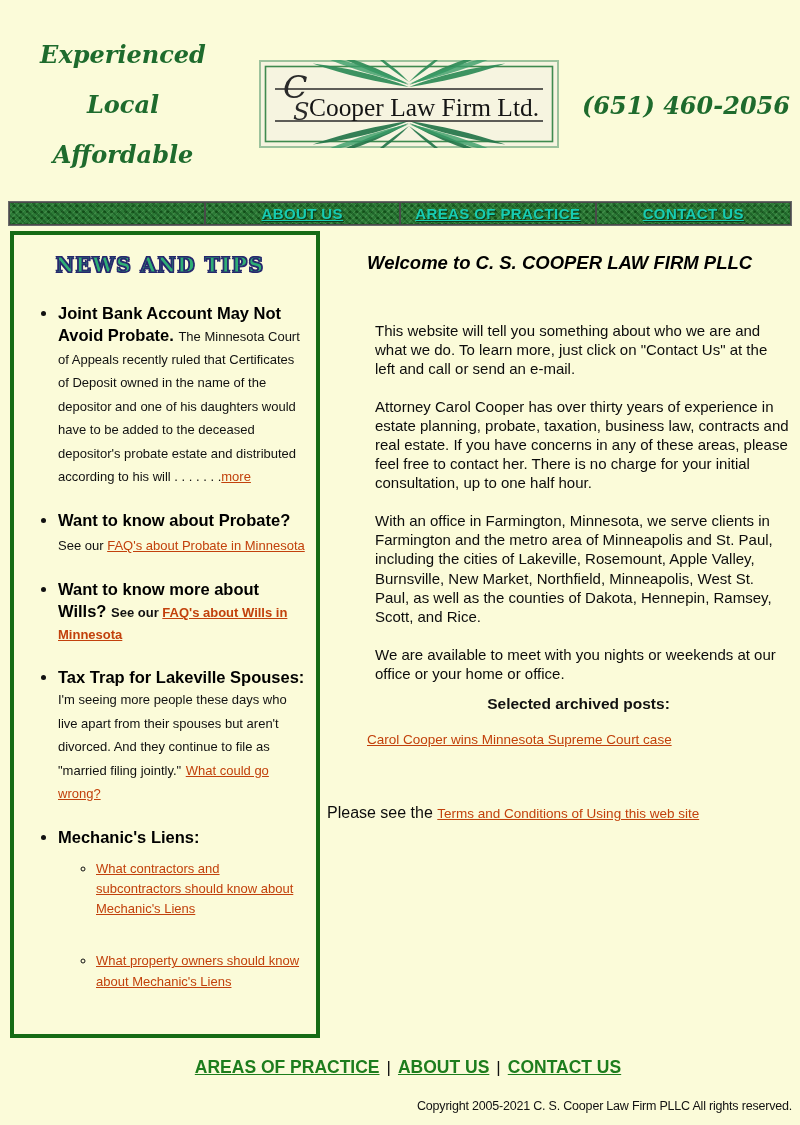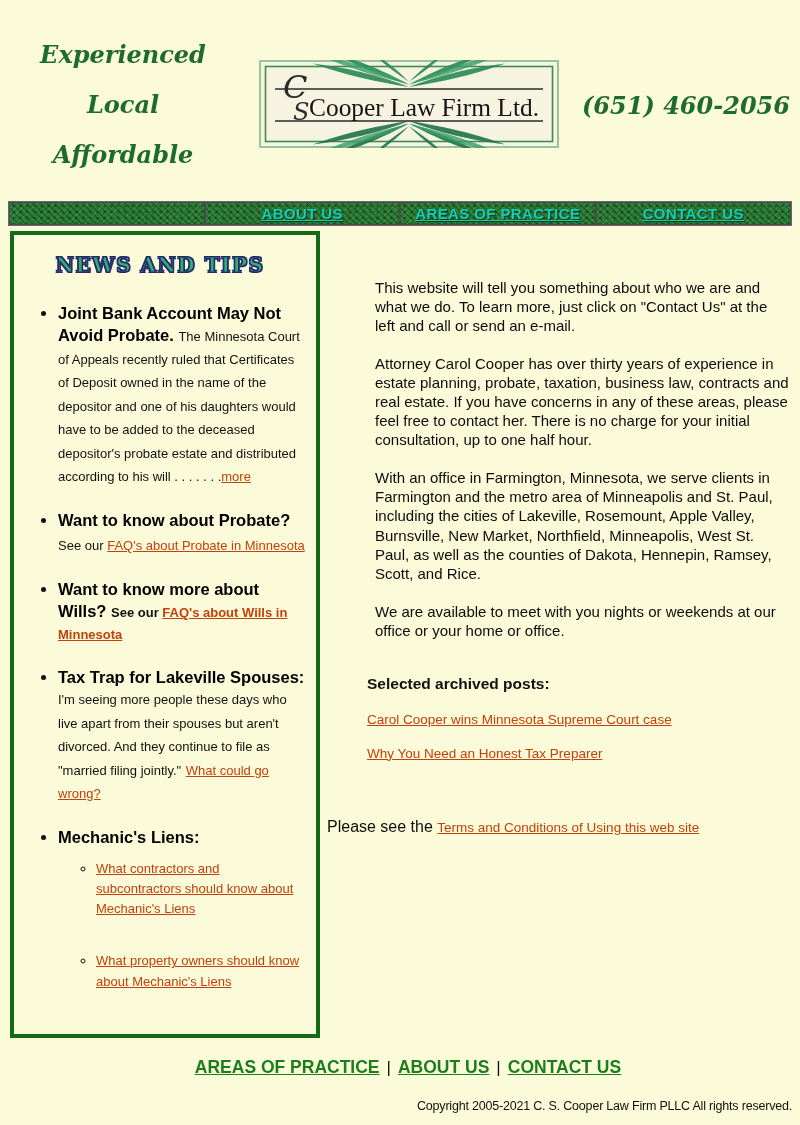--- a/index.html
+++ b/index.html
@@ -69,21 +69,21 @@
   a.blue.sm-b { font-size:13px; font-weight:bold; }
   .seeour-line { margin-top:2px; }
   ul.subs { list-style:circle; margin:10px 0 0 0; padding-left:38px; }
   ul.subs > li { font-weight:normal; font-size:13px; line-height:1.55; }
   ul.subs > li + li { margin-top:32px; }
   
   .main { position:absolute; left:317px; top:0; width:463px; padding-left:40px; box-sizing:border-box; }
   .main-title { margin-top:21px; font-weight:bold; font-style:italic; font-size:18.5px; color:#000; }
   .main p.body { margin:19px 0 0 8px; font-size:15px; line-height:1.27; color:#0c0c0c; }
   .main p.body.first { margin-top:47px; }
-  .archived-h { margin-top:35px; text-align:left; font-weight:bold; font-size:15.5px; }
+  .archived-h { margin-top:12px; text-align:center; font-weight:bold; font-size:15.5px; }
   .arch-link { display:block; margin-top:19px; font-size:13.5px; }
   .terms { margin-top:57px; margin-left:-40px; font-size:16px; color:#0c0c0c; }
   .terms a { font-size:13.5px; }
   
   .footer-nav { position:absolute; top:1057px; left:8px; width:800px; text-align:center; }
   .footer-nav a {
     color:#1d7d1d; font-weight:bold; font-size:17.5px;
     text-decoration:underline; cursor:pointer;
   }
   .footer-sep { color:#111; font-size:17px; margin:0 7px; font-weight:normal; }
@@ -190,27 +190,27 @@
           </li>
           <li>
             <a class="blue">What property owners should know about Mechanic's Liens</a>
           </li>
         </ul>
       </li>
     </ul>
   </div>
 
   <div class="main">
+    <div class="main-title">Welcome to C. S. COOPER LAW FIRM PLLC</div>
     <p class="body first">This website will tell you something about who we are and what we do.  To learn more, just click on "Contact Us" at the left and call or send an e-mail.</p>
     <p class="body">Attorney Carol Cooper has over thirty years of experience in estate planning, probate, taxation, business law, contracts and real estate.  If you have concerns in any of these areas, please feel free to contact her. There is no charge for your initial consultation, up to one half hour.</p>
     <p class="body">With an office in Farmington, Minnesota, we serve clients in Farmington and the metro area of Minneapolis and St. Paul, including the cities of Lakeville, Rosemount,  Apple Valley, Burnsville, New Market, Northfield, Minneapolis, West St. Paul, as well as the counties of Dakota, Hennepin, Ramsey, Scott, and Rice.</p>
     <p class="body">We are available to meet with you nights or weekends at our office or your home or office.</p>
     <div class="archived-h">Selected archived posts:</div>
     <a class="blue arch-link">Carol Cooper wins Minnesota Supreme Court case</a>
-    <a class="blue arch-link">Why You Need an Honest Tax Preparer</a>
     <div class="terms">
       <span>Please see the </span><a class="blue">Terms and Conditions of Using this web site</a>
     </div>
   </div>
 </div>
 
 <div class="footer-nav">
   <a>AREAS OF PRACTICE</a><span class="footer-sep">|</span><a>ABOUT US</a><span class="footer-sep">|</span><a>CONTACT US</a>
 </div>
 <div class="copyright">Copyright 2005-2021 C. S. Cooper Law Firm PLLC All rights reserved.</div>

